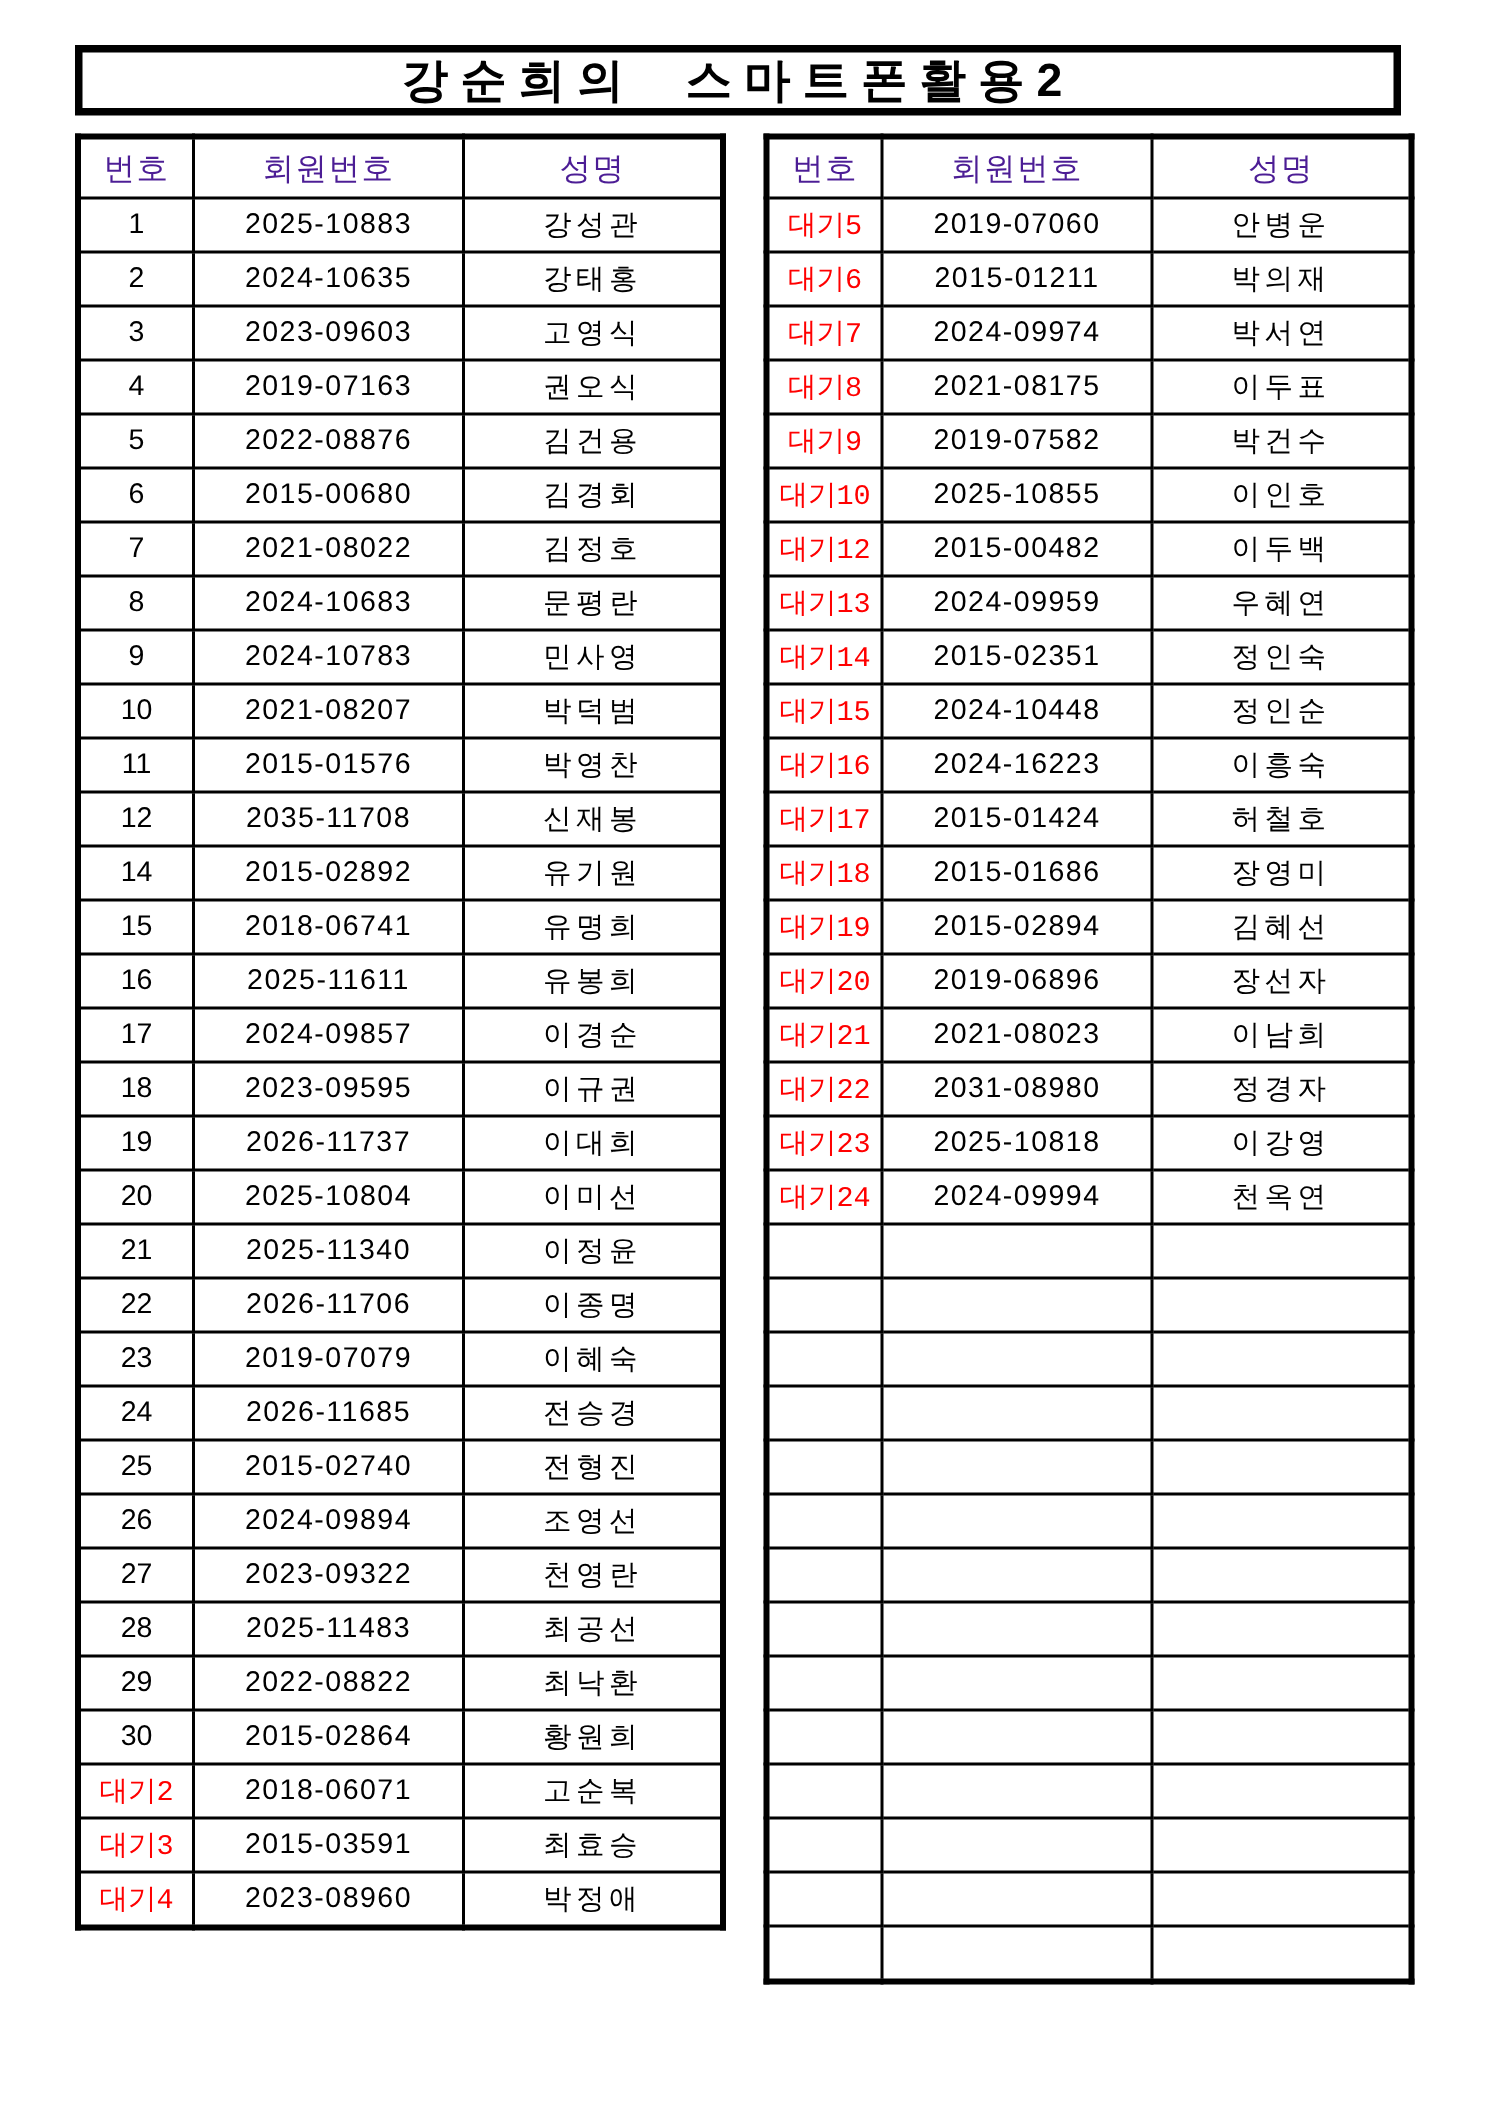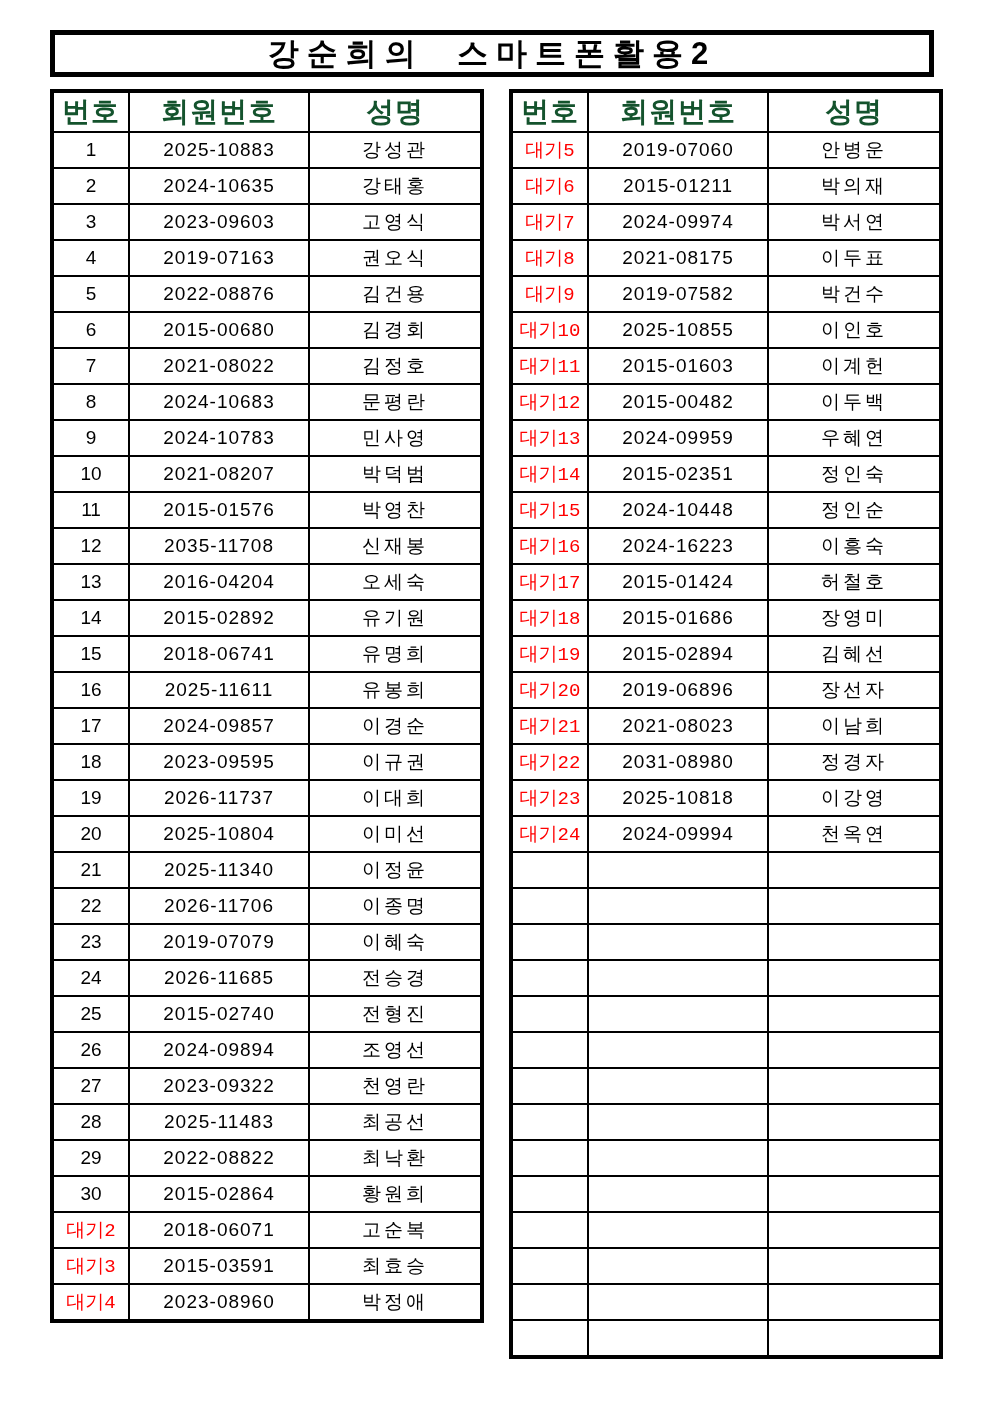--- a/index.html
+++ b/index.html
@@ -50,24 +50,24 @@
   table.roster td {
     border: 2px solid #000000;
     text-align: center;
     vertical-align: middle;
     padding: 0;
     overflow: hidden;
     white-space: nowrap;
   }
   table.roster th {
     height: 38px;
-    font-size: 28px;
-    font-weight: bold;
+    font-size: 21px;
+    font-weight: normal;
     letter-spacing: 1px;
-    color: #14532d;
+    color: #4c1d95;
   }
   table.roster td {
     height: 34px;
     font-size: 19px;
     font-weight: normal;
     color: #000000;
   }
   td.cell-no {
     font-weight: bold;
     font-size: 19px;
@@ -163,25 +163,20 @@
             <td class="cell-no">11</td>
             <td class="cell-id">2015-01576</td>
             <td class="cell-name">박영찬</td>
           </tr>
           <tr>
             <td class="cell-no">12</td>
             <td class="cell-id">2035-11708</td>
             <td class="cell-name">신재봉</td>
           </tr>
           <tr>
-            <td class="cell-no">13</td>
-            <td class="cell-id">2016-04204</td>
-            <td class="cell-name">오세숙</td>
-          </tr>
-          <tr>
             <td class="cell-no">14</td>
             <td class="cell-id">2015-02892</td>
             <td class="cell-name">유기원</td>
           </tr>
           <tr>
             <td class="cell-no">15</td>
             <td class="cell-id">2018-06741</td>
             <td class="cell-name">유명희</td>
           </tr>
           <tr>
@@ -315,25 +310,20 @@
             <td class="cell-no waiting">대기9</td>
             <td class="cell-id">2019-07582</td>
             <td class="cell-name">박건수</td>
           </tr>
           <tr>
             <td class="cell-no waiting">대기10</td>
             <td class="cell-id">2025-10855</td>
             <td class="cell-name">이인호</td>
           </tr>
           <tr>
-            <td class="cell-no waiting">대기11</td>
-            <td class="cell-id">2015-01603</td>
-            <td class="cell-name">이계헌</td>
-          </tr>
-          <tr>
             <td class="cell-no waiting">대기12</td>
             <td class="cell-id">2015-00482</td>
             <td class="cell-name">이두백</td>
           </tr>
           <tr>
             <td class="cell-no waiting">대기13</td>
             <td class="cell-id">2024-09959</td>
             <td class="cell-name">우혜연</td>
           </tr>
           <tr>

